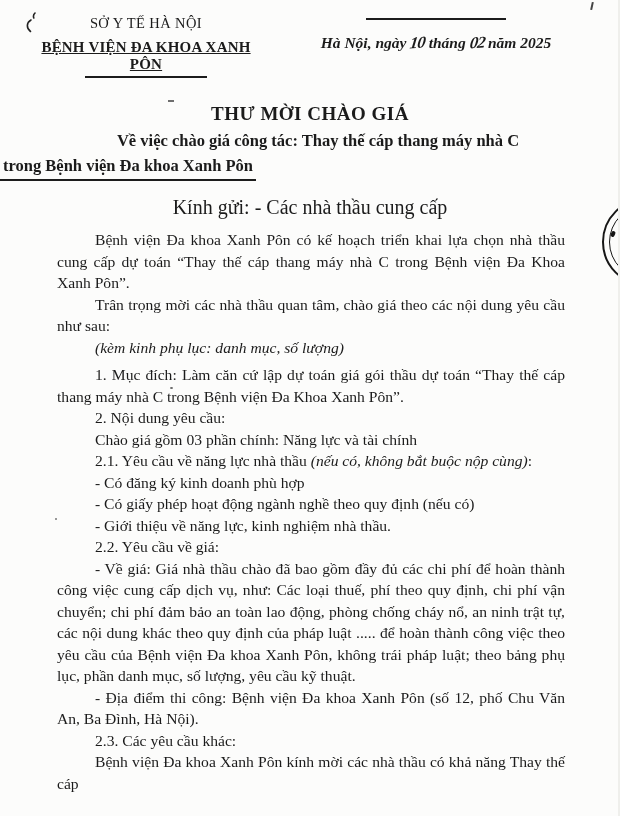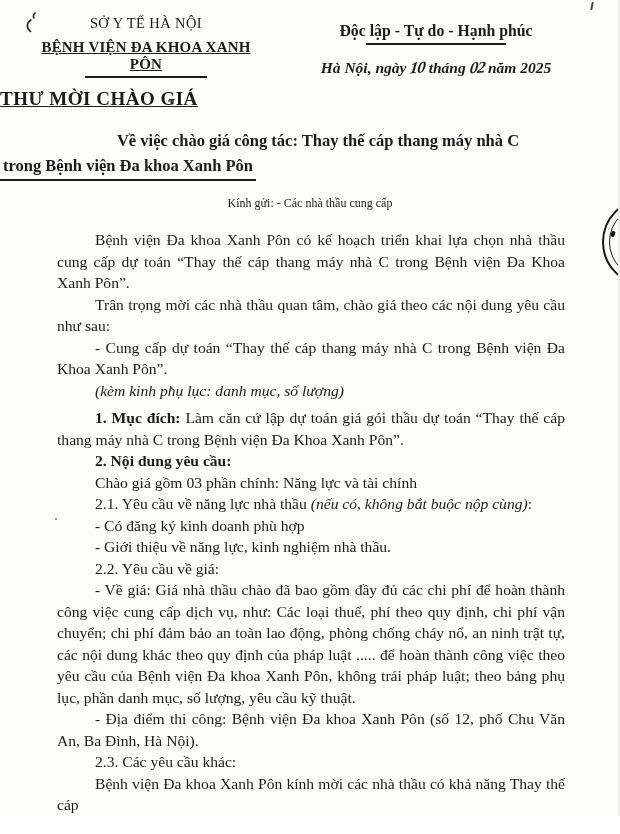--- a/index.html
+++ b/index.html
@@ -16,33 +16,33 @@
   .dept{font-size:14.5px;letter-spacing:.4px;}
   .hosp{font-size:15px;font-weight:bold;margin-top:7px;letter-spacing:.2px;text-decoration:underline;}
   .hosp-rule{width:122px;height:2px;background:#1c1c1c;margin:3px auto 0;}
   .header-right{position:absolute;left:286px;top:15px;width:300px;text-align:center;}
   .country{font-size:14.8px;font-weight:bold;letter-spacing:.2px;}
   .motto{font-size:15.8px;font-weight:bold;margin-top:7px;}
   .motto-rule{width:140px;height:2px;background:#1c1c1c;margin:3px auto 0;}
   .dateline{font-size:15.5px;font-weight:bold;font-style:italic;margin-top:13px;white-space:nowrap;}
   .hand{display:inline-block;transform:skewX(-12deg) rotate(-5deg);font-size:16.5px;letter-spacing:-1px;}
   
-  .doc-title{position:absolute;top:88px;left:0;width:100%;font-size:19px;font-weight:bold;letter-spacing:.5px;text-decoration:underline;}
+  .doc-title{position:absolute;top:103px;left:0;width:100%;text-align:center;font-size:19px;font-weight:bold;letter-spacing:.5px;}
   .doc-sub1{position:absolute;top:131px;left:8px;width:100%;text-align:center;font-size:16.5px;font-weight:bold;}
   .doc-sub2{position:absolute;top:156px;left:0;width:100%;text-align:left;}
   .doc-sub2 span{display:inline-block;font-size:16.5px;font-weight:bold;border-bottom:2px solid #1c1c1c;padding:0 3px 3px;}
-  .salutation{position:absolute;top:196px;left:0;width:100%;text-align:center;font-size:12px;}
+  .salutation{position:absolute;top:196px;left:0;width:100%;text-align:center;font-size:20px;}
   
   .body-text{
     position:absolute;top:229px;left:57px;width:508px;
     font-size:15.6px;line-height:21.5px;text-align:justify;
   }
   .body-text p{margin:0;text-indent:38px;}
   .body-text p.sp{margin-top:6px;}
-  .b{font-weight:bold;}
+  .b{font-weight:normal;}
   .i{font-style:italic;}
   
   .stamp-outer{position:absolute;left:602px;top:198px;width:88px;height:88px;border:2.5px solid #161616;border-radius:50%;box-sizing:border-box;}
   .stamp-inner{position:absolute;left:609px;top:205px;width:74px;height:74px;border:1.6px solid #161616;border-radius:50%;box-sizing:border-box;}
   .stamp-fleck{position:absolute;left:611px;top:231px;width:4px;height:6px;background:#161616;border-radius:2px;transform:rotate(25deg);}
   
   .pen-mark{position:absolute;left:24px;top:12px;}
   .noise-dash{position:absolute;left:168px;top:100px;width:6px;height:2px;background:#555;opacity:.85;}
   .noise-dot-a{position:absolute;left:170px;top:387px;width:3px;height:2px;background:#666;border-radius:50%;}
   .noise-dot-b{position:absolute;left:55px;top:518px;width:2px;height:2px;background:#777;border-radius:50%;}
@@ -54,48 +54,47 @@
 
 <div class="page">
 
   <div class="header-left">
     <div class="dept">SỞ Y TẾ HÀ NỘI</div>
     <div class="hosp">BỆNH VIỆN ĐA KHOA XANH PÔN</div>
     <div class="hosp-rule"></div>
   </div>
 
   <div class="header-right">
-    <div class="motto">Độc lập - Tự do - Hạnh phúc</div>
     <div class="motto-rule"></div>
     <div class="dateline">
       <span>Hà Nội, ngày</span>
       <span class="hand">10</span>
       <span>tháng</span>
       <span class="hand">02</span>
       <span>năm 2025</span>
     </div>
   </div>
 
   <div class="doc-title">THƯ MỜI CHÀO GIÁ</div>
   <div class="doc-sub1">Về việc chào giá công tác: Thay thế cáp thang máy nhà C</div>
   <div class="doc-sub2">
     <span>trong Bệnh viện Đa khoa Xanh Pôn</span>
   </div>
   <div class="salutation">Kính gửi: - Các nhà thầu cung cấp</div>
 
   <div class="body-text">
     <p>Bệnh viện Đa khoa Xanh Pôn có kế hoạch triển khai lựa chọn nhà thầu cung cấp dự toán “Thay thế cáp thang máy nhà C trong Bệnh viện Đa Khoa Xanh Pôn”.</p>
     <p>Trân trọng mời các nhà thầu quan tâm, chào giá theo các nội dung yêu cầu như sau:</p>
-    <p>- Cung cấp dự toán “Thay thế cáp thang máy nhà C trong Bệnh viện Đa Khoa Xanh Pôn”.</p>
     <p class="i">(kèm kinh phụ lục: danh mục, số lượng)</p>
     <p class="sp"><span class="b">1. Mục đích:</span><span> Làm căn cứ lập dự toán giá gói thầu dự toán “Thay thế cáp thang máy nhà C trong Bệnh viện Đa Khoa Xanh Pôn”.</span></p>
     <p class="b">2. Nội dung yêu cầu:</p>
     <p>Chào giá gồm 03 phần chính: Năng lực và tài chính</p>
     <p><span>2.1. Yêu cầu về năng lực nhà thầu </span><span class="i">(nếu có, không bắt buộc nộp cùng)</span><span>:</span></p>
     <p>- Có đăng ký kinh doanh phù hợp</p>
+    <p>- Có giấy phép hoạt động ngành nghề theo quy định (nếu có)</p>
     <p>- Giới thiệu về năng lực, kinh nghiệm nhà thầu.</p>
     <p>2.2. Yêu cầu về giá:</p>
     <p>- Về giá: Giá nhà thầu chào đã bao gồm đầy đủ các chi phí để hoàn thành công việc cung cấp dịch vụ, như: Các loại thuế, phí theo quy định, chi phí vận chuyển; chi phí đảm bảo an toàn lao động, phòng chống cháy nổ, an ninh trật tự, các nội dung khác theo quy định của pháp luật ..... để hoàn thành công việc theo yêu cầu của Bệnh viện Đa khoa Xanh Pôn, không trái pháp luật; theo bảng phụ lục, phần danh mục, số lượng, yêu cầu kỹ thuật.</p>
     <p>- Địa điểm thi công: Bệnh viện Đa khoa Xanh Pôn (số 12, phố Chu Văn An, Ba Đình, Hà Nội).</p>
     <p>2.3. Các yêu cầu khác:</p>
     <p>Bệnh viện Đa khoa Xanh Pôn kính mời các nhà thầu có khả năng Thay thế cáp</p>
   </div>
 
   <div class="stamp-outer"></div>
   <div class="stamp-inner"></div>

